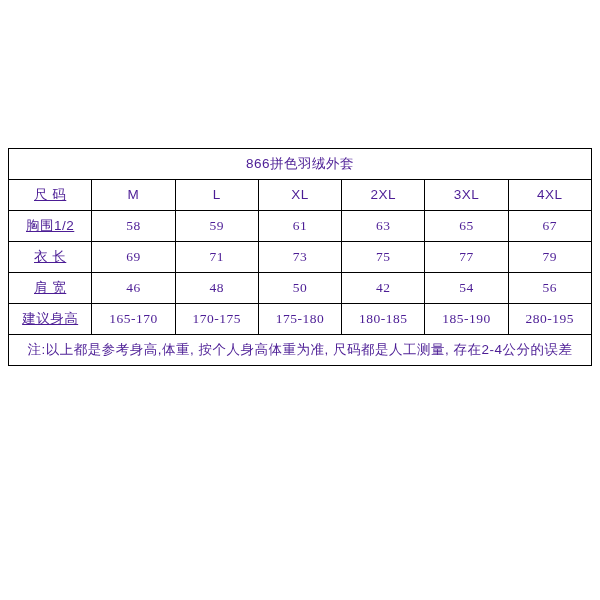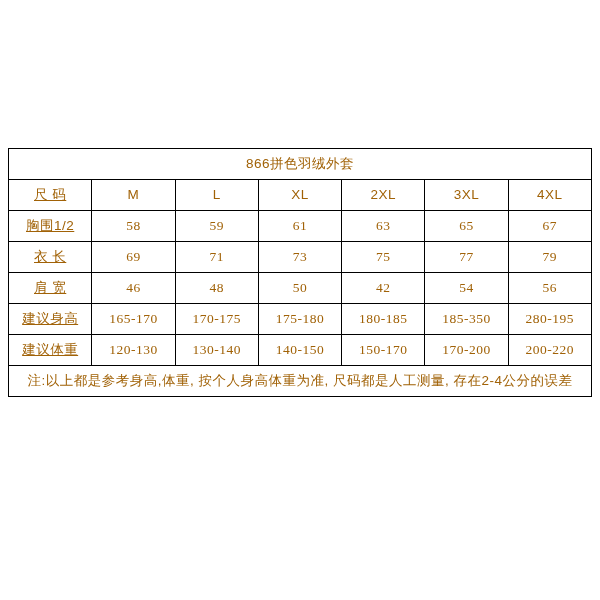--- a/index.html
+++ b/index.html
@@ -33,21 +33,21 @@
     border: 1px solid #000;
   }
   table.size-chart td {
     border: 1px solid #000;
     text-align: center;
     vertical-align: middle;
     font-size: 13.5px;
     line-height: 1.1;
     padding: 0;
     height: 30px;
-    color: #a16207;
+    color: #4c1d95;
     letter-spacing: 0.5px;
   }
   td.title-cell {
     font-size: 14px;
     height: 34px;
     letter-spacing: 1px;
   }
   td.label-cell {
     width: 104px;
     letter-spacing: 1.5px;
@@ -108,31 +108,22 @@
           <td class="num">42</td>
           <td class="num">54</td>
           <td class="num">56</td>
         </tr>
         <tr>
           <td class="label-cell">建议身高</td>
           <td class="num">165-170</td>
           <td class="num">170-175</td>
           <td class="num">175-180</td>
           <td class="num">180-185</td>
-          <td class="num">185-350</td>
+          <td class="num">185-190</td>
           <td class="num">280-195</td>
-        </tr>
-        <tr>
-          <td class="label-cell">建议体重</td>
-          <td class="num">120-130</td>
-          <td class="num">130-140</td>
-          <td class="num">140-150</td>
-          <td class="num">150-170</td>
-          <td class="num">170-200</td>
-          <td class="num">200-220</td>
         </tr>
         <tr>
           <td class="note-cell" colspan="7">注:以上都是参考身高,体重, 按个人身高体重为准, 尺码都是人工测量, 存在2-4公分的误差</td>
         </tr>
       </tbody>
     </table>
   </div>
 </div>
 
 </body></html>

